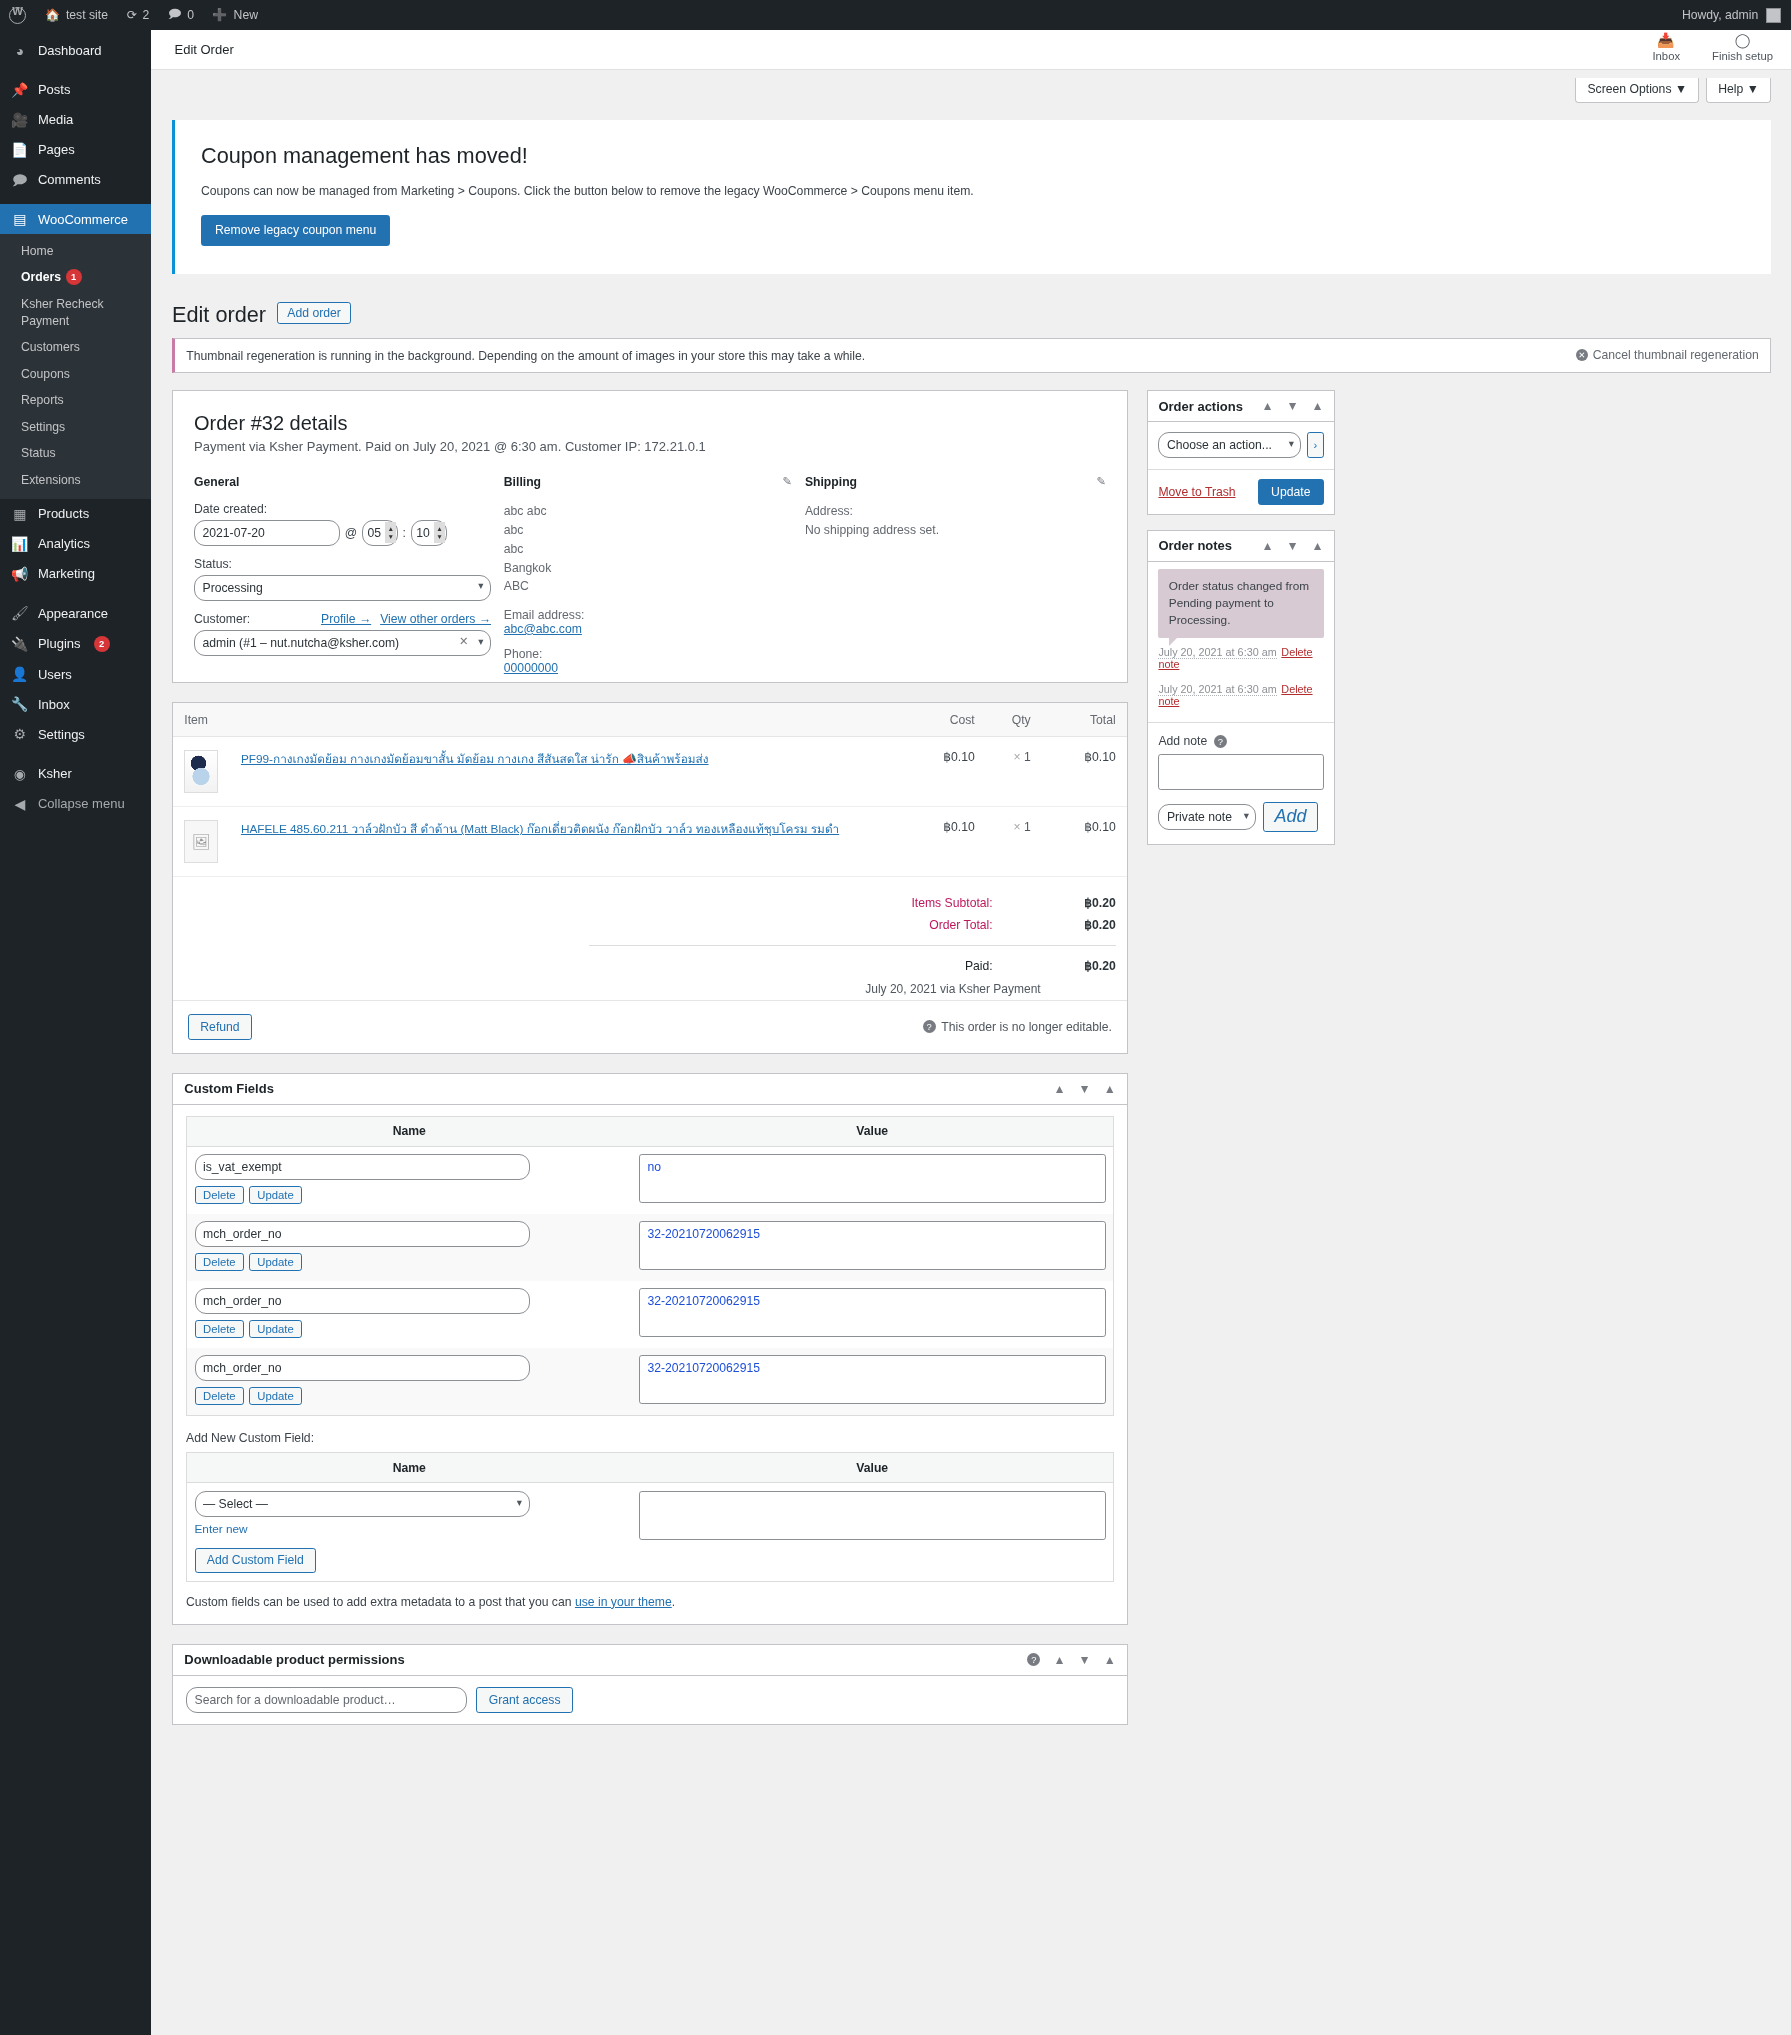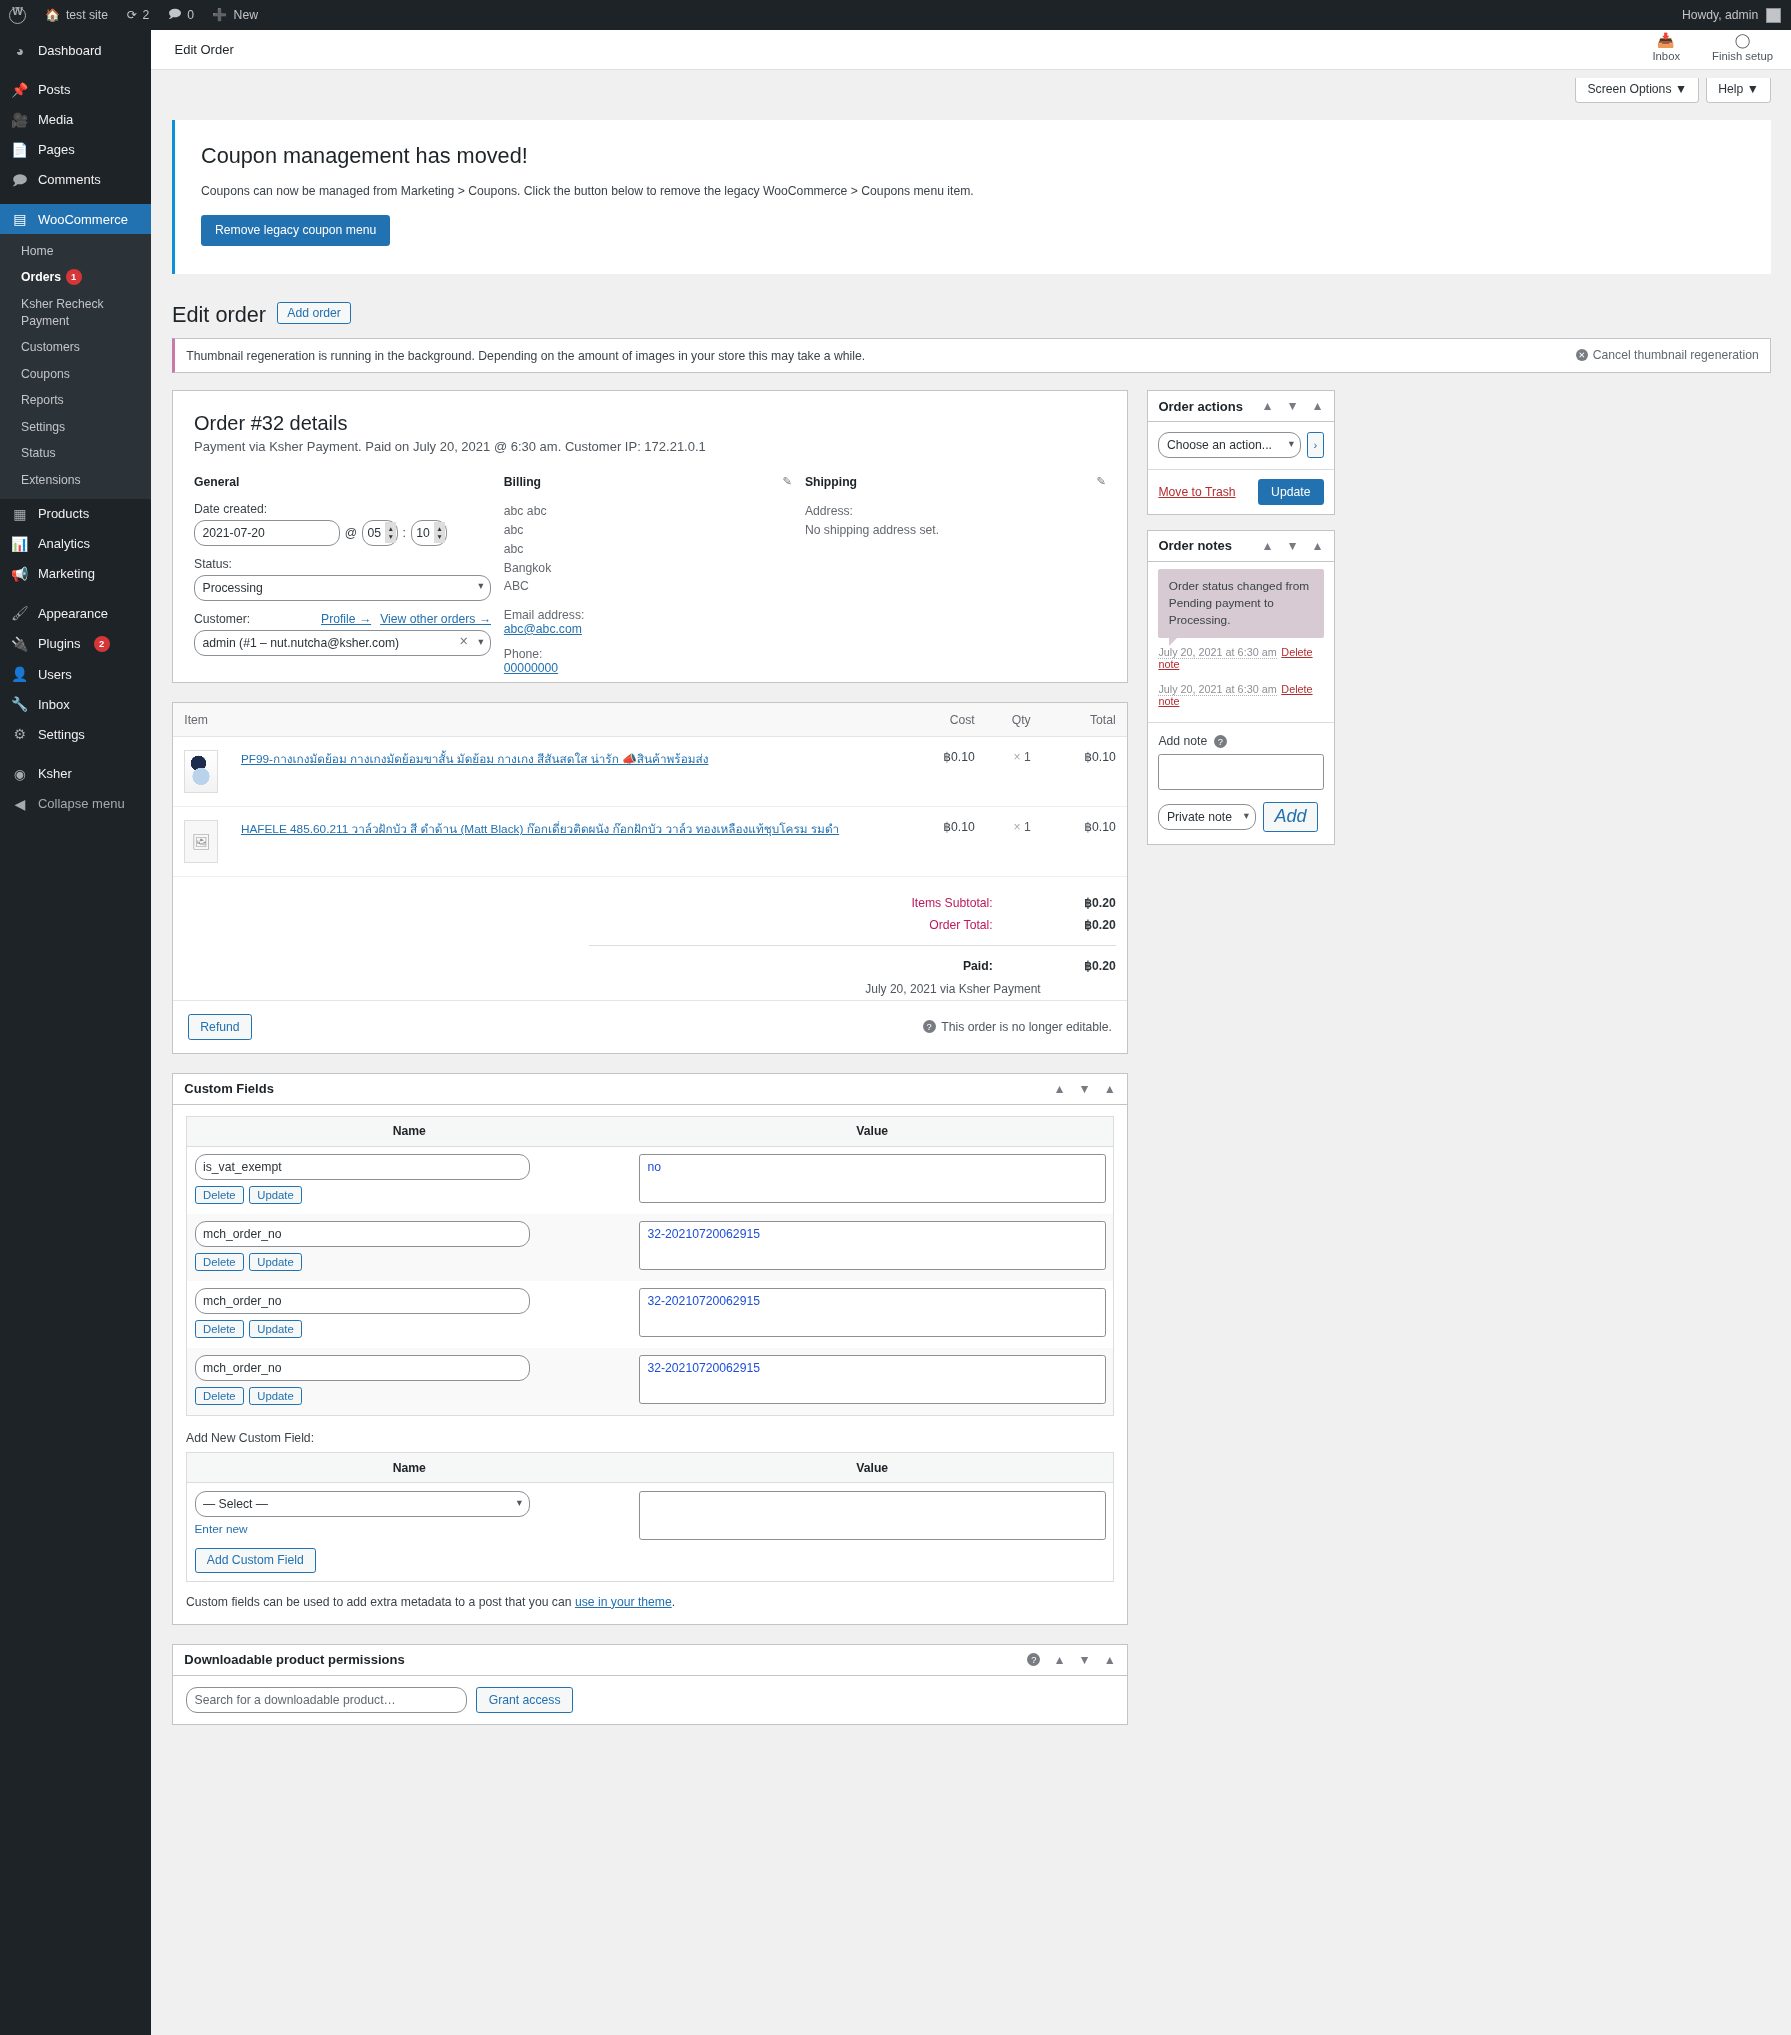--- a/index.html
+++ b/index.html
@@ -184,21 +184,21 @@
   td.num { text-align:right; white-space:nowrap; }
   td.qty { text-align:right; color:#50575e;}
   .qty-x { color:#a7aaad; }
 
   .totals { padding:15px 11.3px 3.8px 11.3px; }
   .totals table { width:100%; border-collapse:collapse; }
   .totals td { padding:3.8px 0; font-size:12.2px; }
   .totals td.lbl { text-align:right; color:#be185d; padding-right:19px; }
   .totals td.val { text-align:right; width:104px; color:#2c3338; font-weight:600;}
   .tot-sep { border-top:0.9px solid #ddd; margin:9.4px 0 0 405px; }
-  .paid-row td.lbl { font-weight:700; color:#1d2327;}
+  .paid-row td.lbl { font-weight:400; color:#1d2327;}
   .paid-note { text-align:right; color:#50575e; font-size:12px; padding-top:5.6px; padding-right:75px;}
 
   .items-footer {
     border-top:0.9px solid #e5e5e5; padding:13px 15px; display:flex;
     align-items:center; justify-content:space-between; background:#fff;
   }
   .btn-secondary {
     background:#f6f7f7; border:0.9px solid #2271b1; color:#2271b1;
     padding:4.7px 11.3px; font-size:12.2px; border-radius:2.8px; cursor:pointer;
   }

